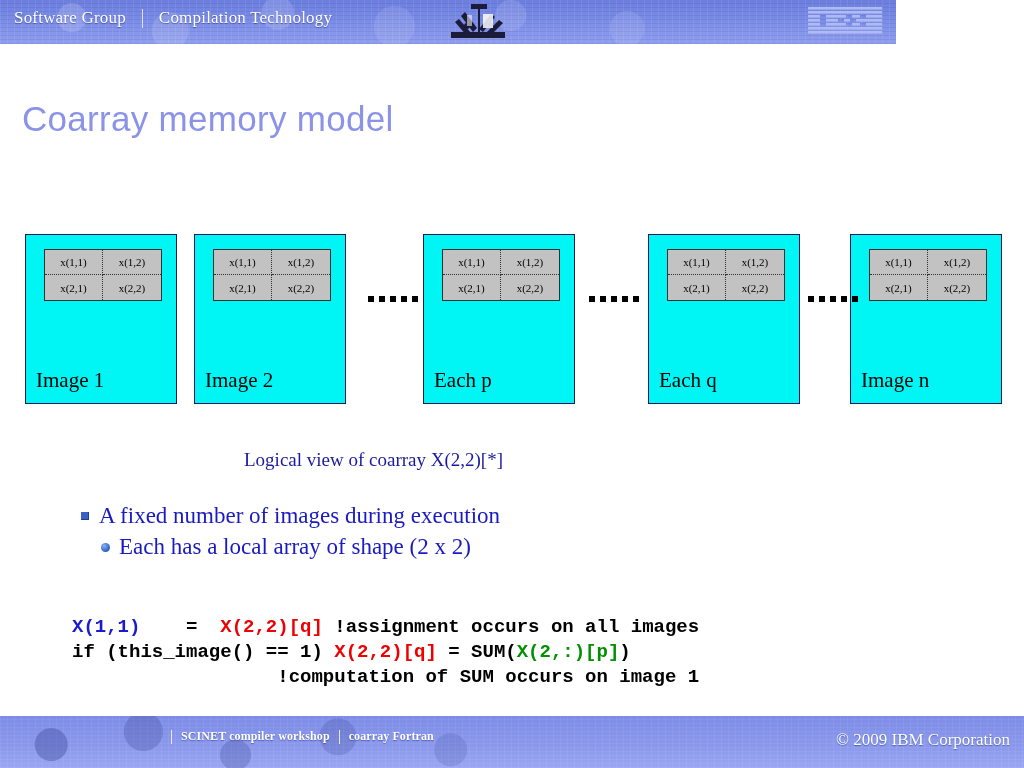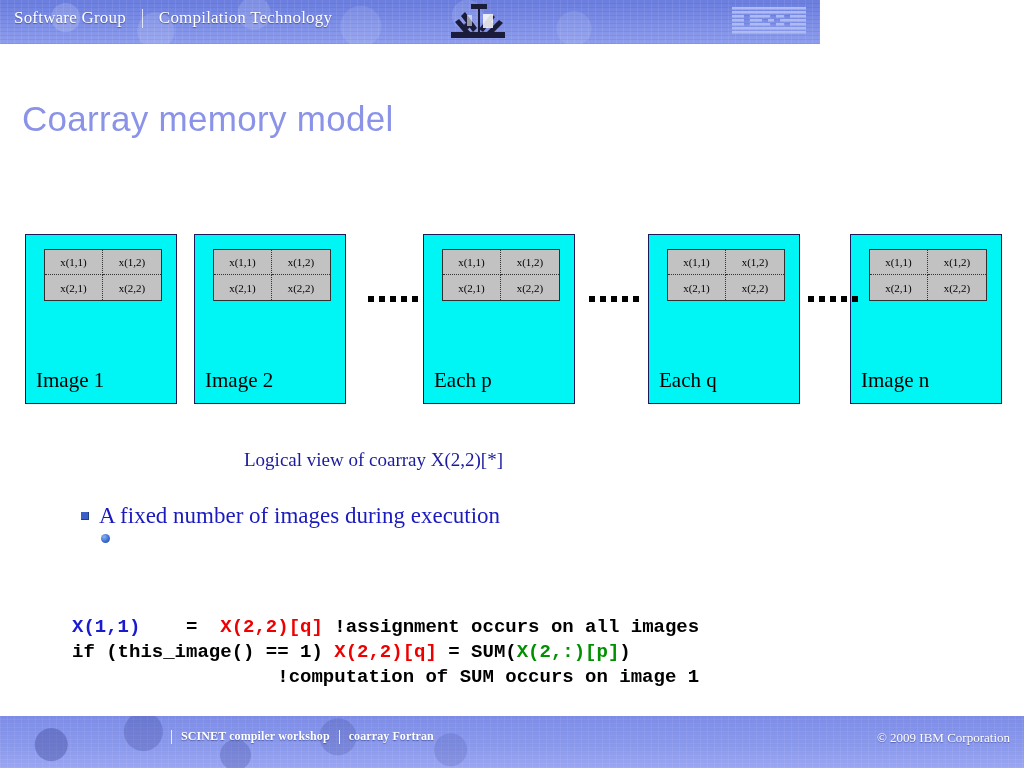--- a/index.html
+++ b/index.html
@@ -4,21 +4,21 @@
 <style>
   html,body{margin:0;padding:0;}
   body{
     width:1024px;height:768px;position:relative;overflow:hidden;
     background:#ffffff;
     font-family:"Liberation Serif", serif;
   }
 
   
   .header{
-    position:absolute;left:0;top:0;width:820px;height:44px;
+    position:absolute;left:0;top:0;width:896px;height:44px;
     background:linear-gradient(180deg,#6b7ede 0%,#7b8ce6 45%,#8f9eee 100%);
     overflow:hidden;
   }
   .hdr-texture{
     position:absolute;inset:0;
     background-image:
       radial-gradient(circle at 8% 40%, rgba(255,255,255,.16) 0 14px, transparent 15px),
       radial-gradient(circle at 19% 70%, rgba(255,255,255,.13) 0 18px, transparent 19px),
       radial-gradient(circle at 31% 30%, rgba(255,255,255,.14) 0 16px, transparent 17px),
       radial-gradient(circle at 44% 60%, rgba(255,255,255,.10) 0 20px, transparent 21px),
@@ -146,21 +146,21 @@
     font-size:12px;font-weight:bold;letter-spacing:.1px;
     text-shadow:0 1px 1px rgba(30,40,110,.5);
     display:flex;align-items:center;gap:0;
   }
   .ftr-left .vsep{
     display:inline-block;width:1px;height:14px;background:rgba(255,255,255,.8);
     margin:0 9px;
   }
   .ftr-right{
     position:absolute;right:14px;top:14px;color:#ffffff;
-    font-size:13px;text-shadow:0 1px 1px rgba(30,40,110,.5);
+    font-size:17px;text-shadow:0 1px 1px rgba(30,40,110,.5);
   }
 </style>
 </head>
 <body>
 
 <div class="header">
   <div class="hdr-texture"></div>
   <div class="hdr-left">
     <span>Software Group</span>
     <span class="sep"></span>
@@ -284,20 +284,21 @@
 
 <div class="caption">Logical view of coarray X(2,2)[*]</div>
 
 <div class="bullets">
     <div class="b-row b1">
       <span class="bul-sq"></span>
       <span class="b-txt">A fixed number of images during execution</span>
     </div>
     <div class="b-row b2">
       <span class="bul-ci"></span>
+      <span class="b-txt">Each has a local array of shape (2 x 2)</span>
     </div>
   </div>
 
 <div class="code"><div><span class="blue">X(1,1)</span><span class="black">    =  </span><span class="red">X(2,2)[q]</span><span class="black"> !assignment occurs on all images</span></div><div><span class="black">if (this_image() == 1) </span><span class="red">X(2,2)[q]</span><span class="black"> = SUM(</span><span class="green">X(2,:)[p]</span><span class="black">)</span></div><div><span class="black">                  !computation of SUM occurs on image 1</span></div></div>
 
 <div class="footer">
   <div class="ftr-texture"></div>
   <div class="ftr-left">
     <span class="vsep"></span>
     <span>SCINET compiler workshop</span>

